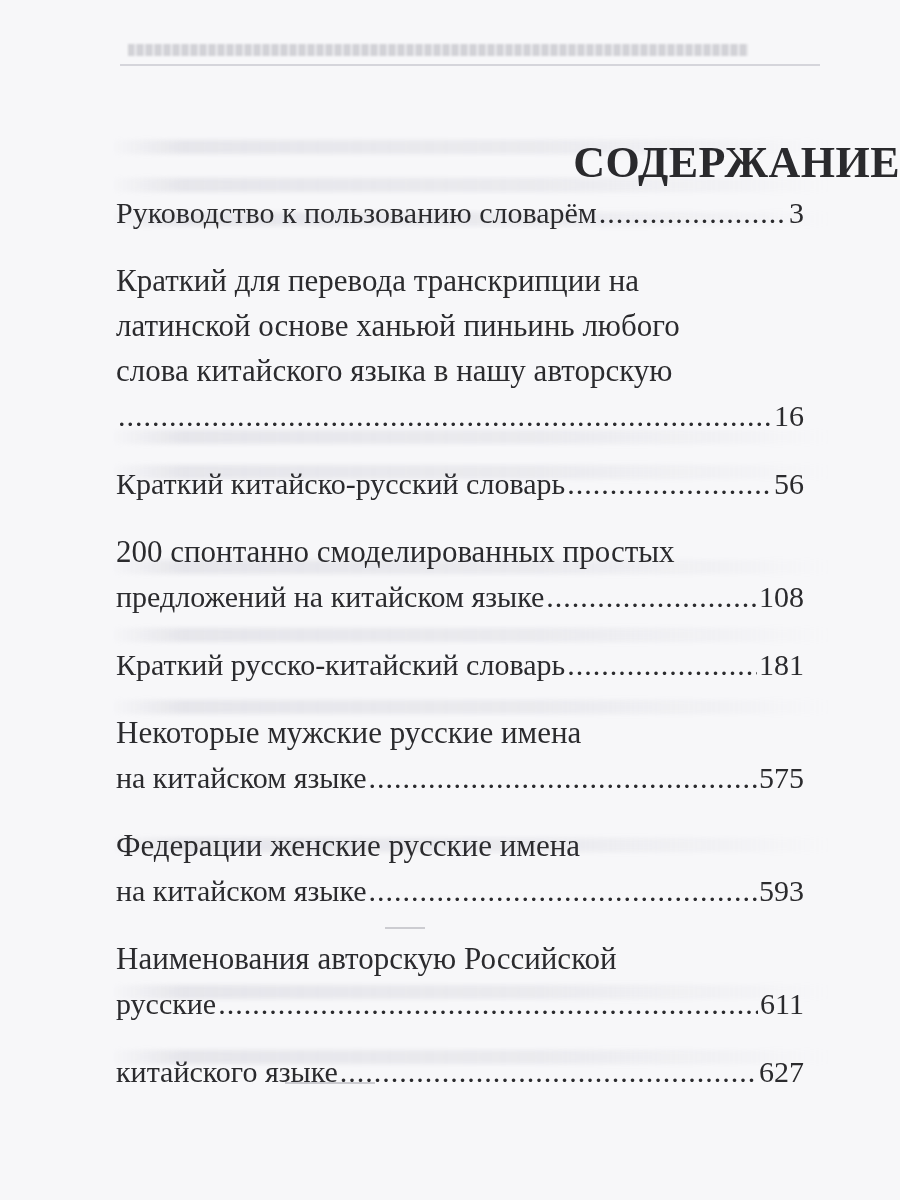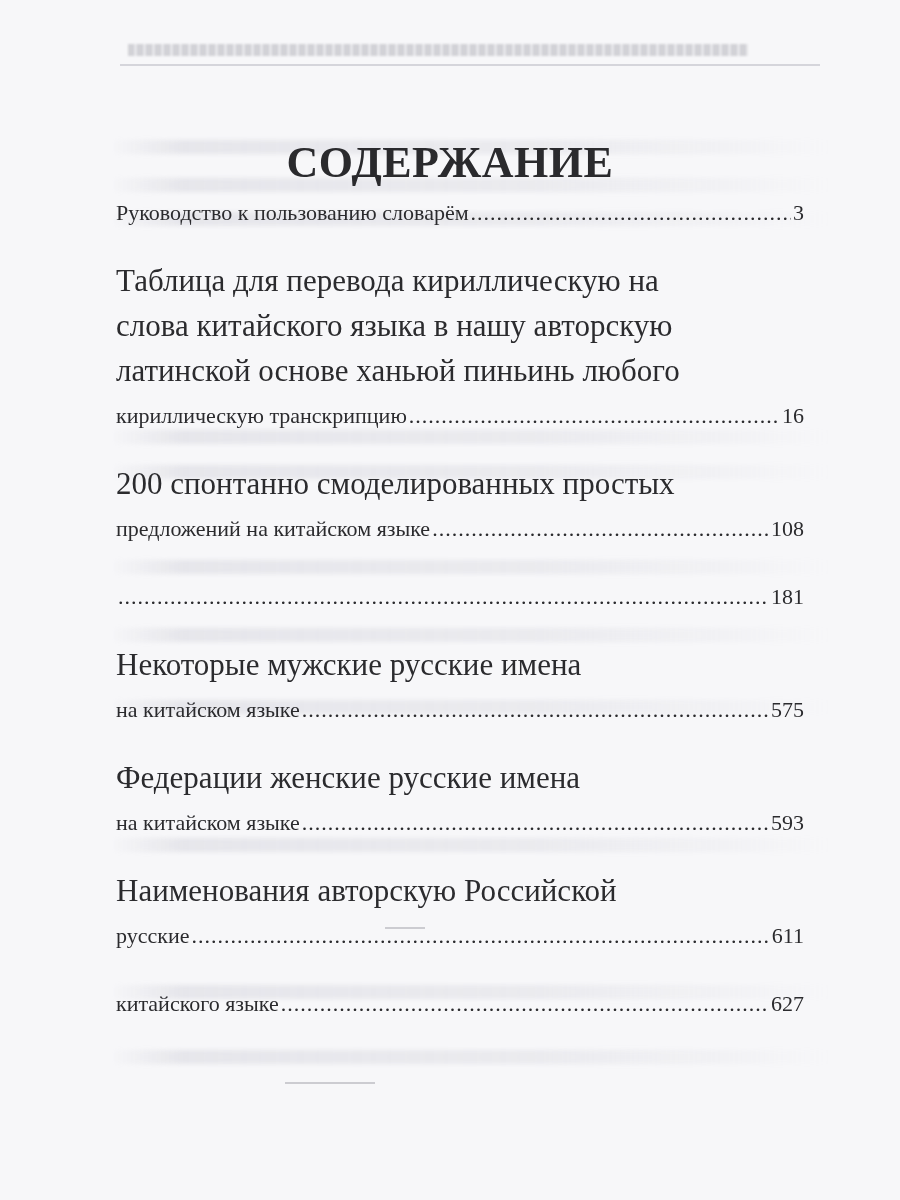--- a/index.html
+++ b/index.html
@@ -39,21 +39,21 @@
     width: 620px;
     height: 12px;
     background: repeating-linear-gradient(90deg, rgba(140,140,150,0.35) 0 6px, rgba(140,140,150,0.15) 6px 9px);
     filter: blur(1px);
   }
   .page-title {
     position: absolute;
     left: 0;
     width: 900px;
     top: 108px;
-    text-align: center;
+    text-align: right;
     font-size: 44px;
     font-weight: bold;
     letter-spacing: 0.5px;
     color: #2a2a2d;
   }
   .toc {
     position: absolute;
     left: 116px;
     top: 190px;
     width: 688px;
@@ -63,21 +63,21 @@
   }
   .toc-line {
     font-size: 31px;
     line-height: 45px;
     white-space: nowrap;
     color: #2b2b2e;
   }
   .toc-last {
     display: flex;
     align-items: baseline;
-    font-size: 22px;
+    font-size: 30px;
     line-height: 45px;
     white-space: nowrap;
   }
   .toc-last .text { flex: 0 0 auto; }
   .toc-last .dots {
     flex: 1 1 auto;
     overflow: hidden;
     white-space: nowrap;
     margin: 0 2px;
     letter-spacing: 1px;
@@ -122,42 +122,49 @@
 
   <div class="toc-entry">
     <div class="toc-last">
       <span class="text">Руководство к пользованию словарём</span>
       <span class="dots"></span>
       <span class="page">3</span>
     </div>
   </div>
 
   <div class="toc-entry">
-    <div class="toc-line">Таблица для перевода кириллическую на</div>
+    <div class="toc-line">Краткий для перевода транскрипции на</div>
+    <div class="toc-line">латинской основе ханьюй пиньинь любого</div>
     <div class="toc-line">слова китайского языка в нашу авторскую</div>
-    <div class="toc-line">латинской основе ханьюй пиньинь любого</div>
-    <div class="toc-last">
-      <span class="text">кириллическую транскрипцию</span>
+    <div class="toc-last">
       <span class="dots"></span>
       <span class="page">16</span>
     </div>
   </div>
 
+  <div class="toc-entry">
+    <div class="toc-last">
+      <span class="text">Краткий китайско-русский словарь</span>
+      <span class="dots"></span>
+      <span class="page">56</span>
+    </div>
+  </div>
 
   <div class="toc-entry">
     <div class="toc-line">200 спонтанно смоделированных простых</div>
     <div class="toc-last">
       <span class="text">предложений на китайском языке</span>
       <span class="dots"></span>
       <span class="page">108</span>
     </div>
   </div>
 
   <div class="toc-entry">
     <div class="toc-last">
+      <span class="text">Краткий русско-китайский словарь</span>
       <span class="dots"></span>
       <span class="page">181</span>
     </div>
   </div>
 
   <div class="toc-entry">
     <div class="toc-line">Некоторые мужские русские имена</div>
     <div class="toc-last">
       <span class="text">на китайском языке</span>
       <span class="dots"></span>

